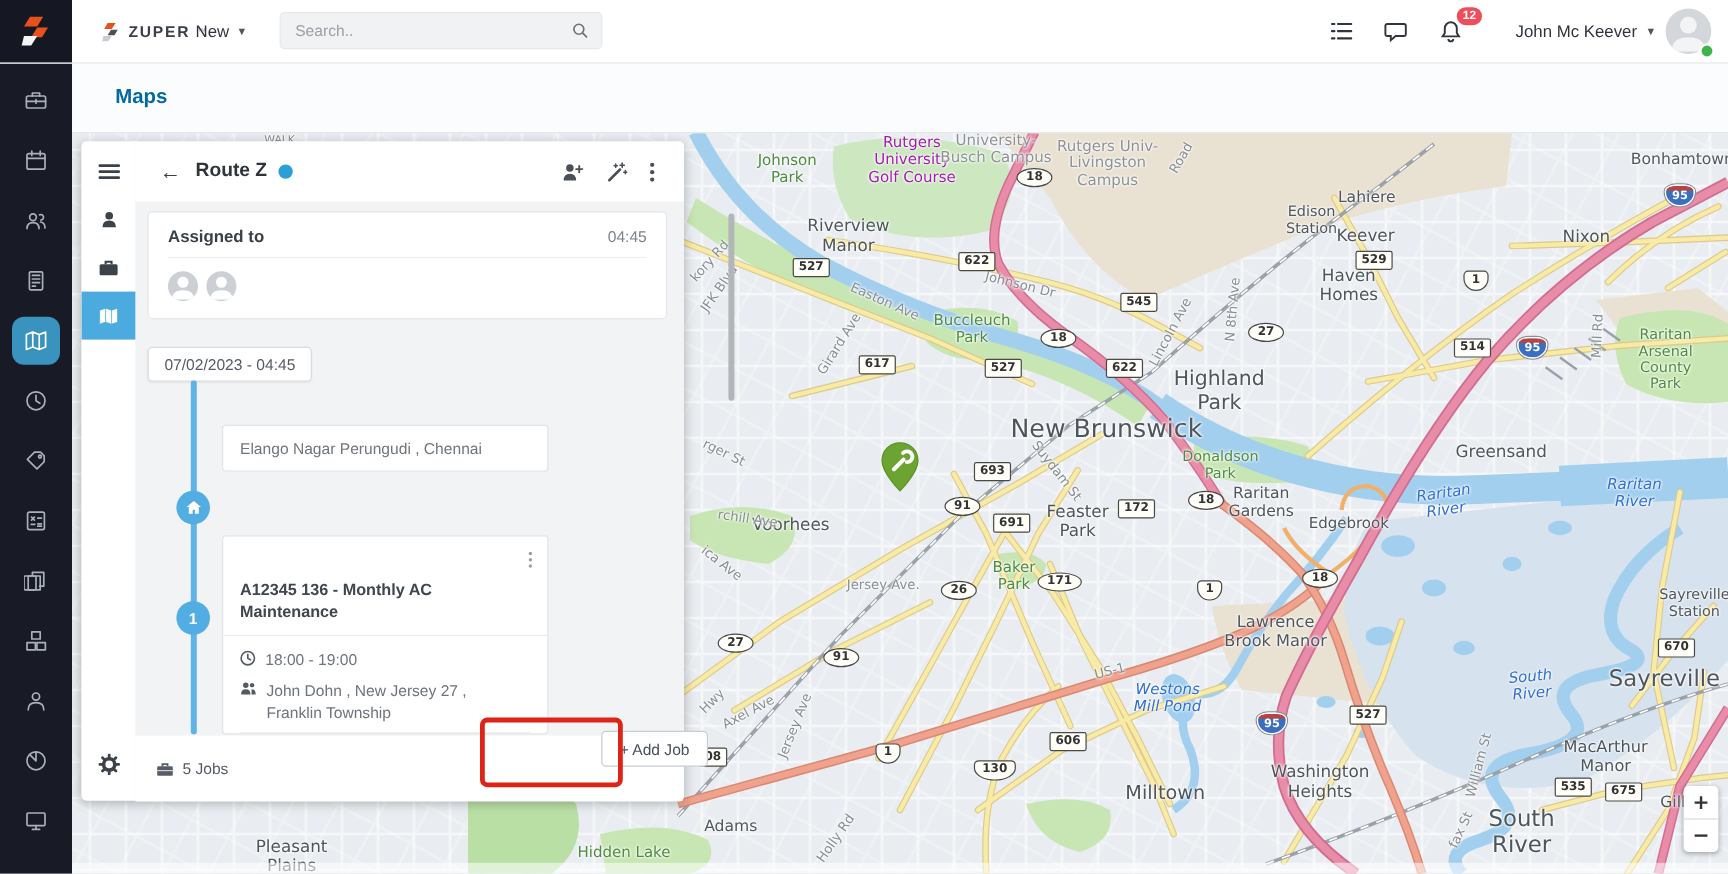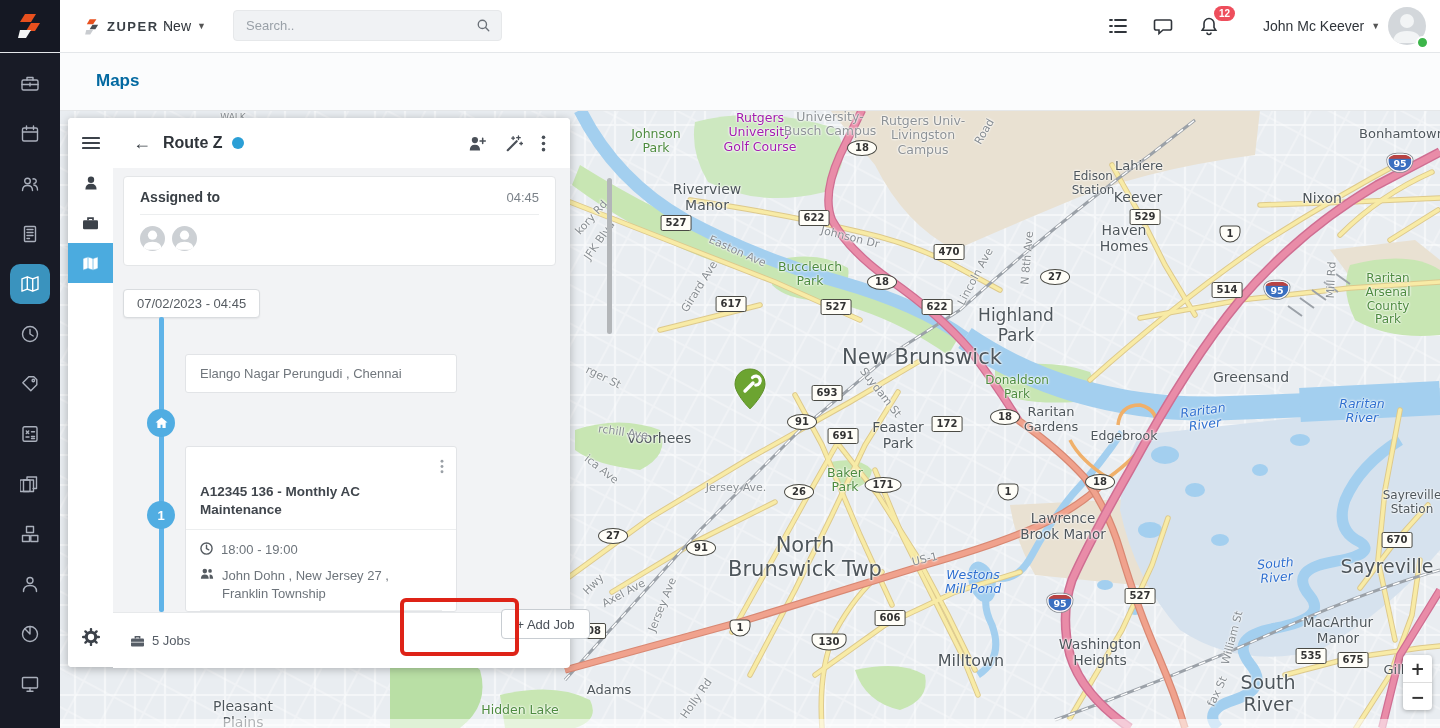--- a/index.html
+++ b/index.html
@@ -243,22 +243,20 @@
     <path d="M802,0 L780,45 Q762,85 772,110 Q788,140 830,170 Q880,205 910,240 Q940,280 958,310" fill="none" stroke="#e98ca8" stroke-width="6"></path>
 
     <path d="M1380,42 L1317,75 Q1240,120 1180,190 Q1130,250 1070,360 Q1030,430 1012,470 Q1000,505 1010,545 Q1022,585 1070,618" fill="none" stroke="#cf6e92" stroke-width="9.5"></path>
     <path d="M1380,42 L1317,75 Q1240,120 1180,190 Q1130,250 1070,360 Q1030,430 1012,470 Q1000,505 1010,545 Q1022,585 1070,618" fill="none" stroke="#e98ca8" stroke-width="6.5"></path>
     <path d="M1380,480 L1340,545 L1322,618" fill="none" stroke="#cf6e92" stroke-width="8"></path>
     <path d="M1380,480 L1340,545 L1322,618" fill="none" stroke="#e98ca8" stroke-width="5.5"></path>
   </svg>
 
   <div class="abs" id="map-labels" style="left:0;top:0;width:1380px;height:618px;">
       <div class="mlabel town" style="left: 862px; top: 247px; font-size: 21px; transform: translate(-50%, -50%) rotate(0deg);">New Brunswick</div>
-      <div class="mlabel town" style="left: 745px; top: 447px; font-size: 21px; transform: translate(-50%, -50%) rotate(0deg);">North
-Brunswick Twp</div>
       <div class="mlabel town" style="left: 956px; top: 216px; font-size: 17px; transform: translate(-50%, -50%) rotate(0deg);">Highland
 Park</div>
       <div class="mlabel town" style="left: 1327px; top: 457px; font-size: 19px; transform: translate(-50%, -50%) rotate(0deg);">Sayreville</div>
       <div class="mlabel town" style="left: 1208px; top: 584px; font-size: 19px; transform: translate(-50%, -50%) rotate(0deg);">South
 River</div>
       <div class="mlabel town" style="left: 911px; top: 551px; font-size: 16px; transform: translate(-50%, -50%) rotate(0deg);">Milltown</div>
       <div class="mlabel town" style="left: 599px; top: 328px; font-size: 14px; transform: translate(-50%, -50%) rotate(0deg);">Voorhees</div>
       <div class="mlabel town" style="left: 1033px; top: 74px; font-size: 12px; transform: translate(-50%, -50%) rotate(0deg);">Edison
 Station</div>
       <div class="mlabel town" style="left: 1078px; top: 87px; font-size: 14px; transform: translate(-50%, -50%) rotate(0deg);">Keever</div>
@@ -335,21 +333,21 @@
       <div class="mlabel road" style="left: 637px; top: 589px; font-size: 11px; transform: translate(-50%, -50%) rotate(-55deg);">Holly Rd</div>
       <div class="mlabel road" style="left: 865px; top: 450px; font-size: 11px; transform: translate(-50%, -50%) rotate(-14deg);">US-1</div>
       <div class="mlabel road" style="left: 1173px; top: 528px; font-size: 11px; transform: translate(-50%, -50%) rotate(-75deg);">William St</div>
       <div class="mlabel road" style="left: 1158px; top: 582px; font-size: 11px; transform: translate(-50%, -50%) rotate(-65deg);">fax St</div>
       <div class="mlabel road" style="left: 173px; top: 7px; font-size: 9px; transform: translate(-50%, -50%) rotate(0deg);">WALK</div>
     </div>
   <div class="abs" id="map-shields" style="left:0;top:0;width:1380px;height:618px;">
       <div class="shield ellipse" style="left: 802px; top: 38px;">18</div>
       <div class="shield rect" style="left: 616px; top: 113px;">527</div>
       <div class="shield rect" style="left: 754px; top: 108px;">622</div>
-      <div class="shield rect" style="left: 889px; top: 142px;">470</div>
+      <div class="shield rect" style="left: 889px; top: 142px;">545</div>
       <div class="shield rect" style="left: 671px; top: 194px;">617</div>
       <div class="shield rect" style="left: 776px; top: 197px;">527</div>
       <div class="shield ellipse" style="left: 822px; top: 172px;">18</div>
       <div class="shield rect" style="left: 877px; top: 197px;">622</div>
       <div class="shield rect" style="left: 1085px; top: 107px;">529</div>
       <div class="shield us" style="left: 1170px; top: 124px;">1</div>
       <div class="shield ellipse" style="left: 995px; top: 167px;">27</div>
       <div class="shield rect" style="left: 1167px; top: 180px;">514</div>
       <div class="shield int" style="left: 1217px; top: 180px;">95</div>
       <div class="shield int" style="left: 1340px; top: 53px;">95</div>

